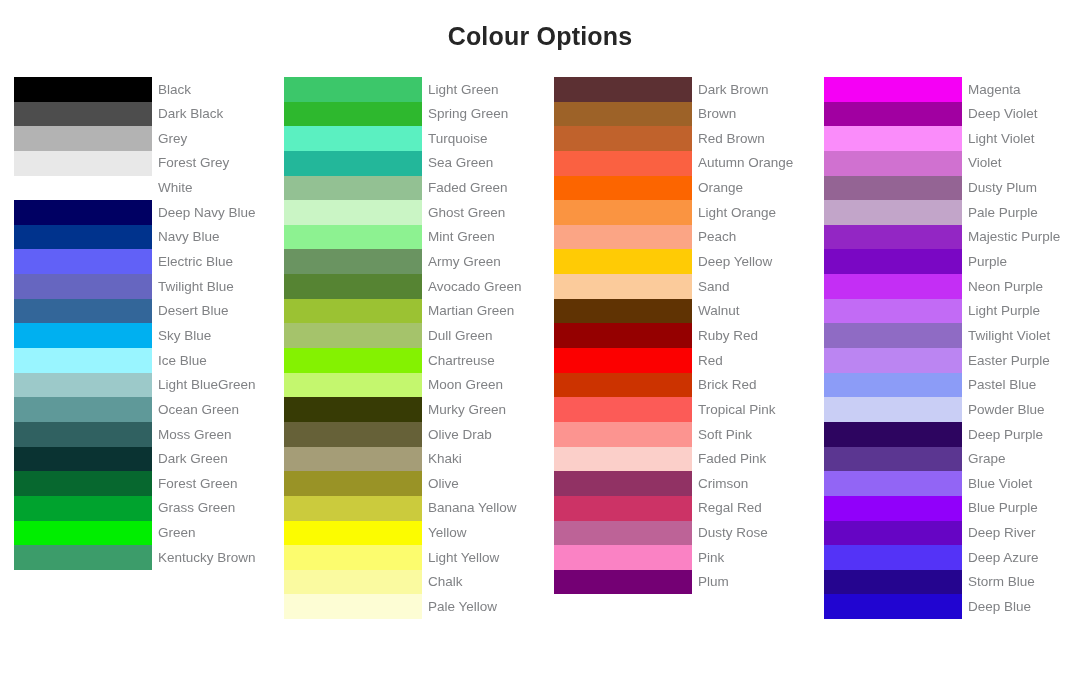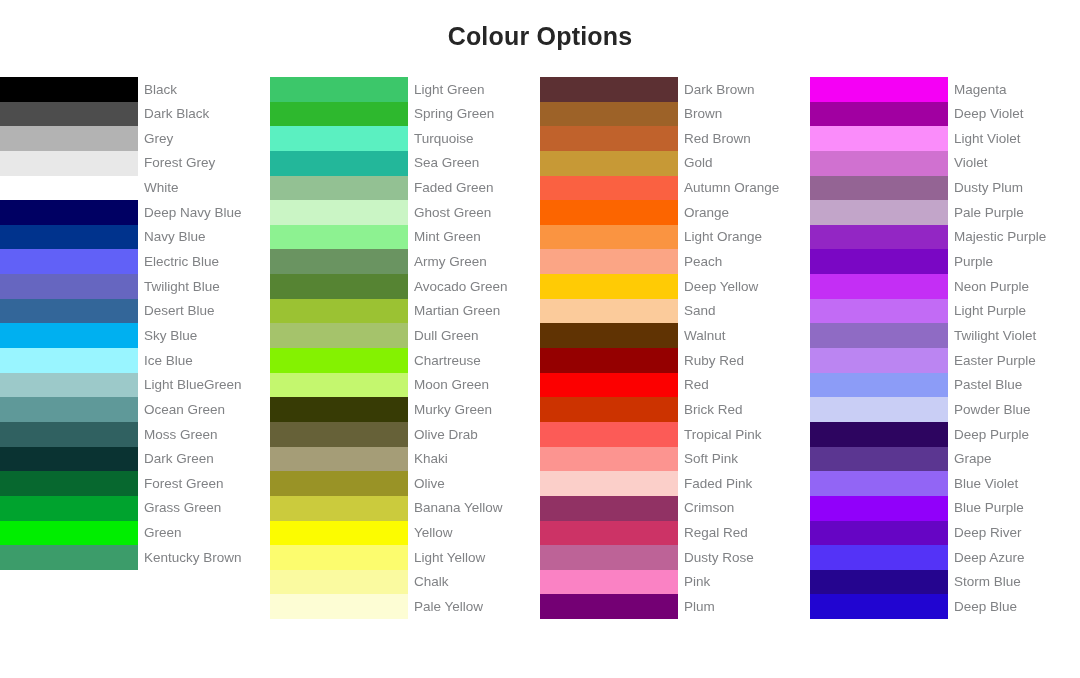--- a/index.html
+++ b/index.html
@@ -37,20 +37,21 @@
     top: 77px;
     left: 0;
     width: 1080px;
     display: flex;
     flex-direction: row;
   }
   .palette-column {
     width: 270px;
     display: flex;
     flex-direction: column;
+    padding-left: 14px;
     box-sizing: border-box;
   }
   .swatch-row {
     display: flex;
     flex-direction: row;
     align-items: stretch;
     height: 24.65px;
   }
   .swatch-chip {
     width: 138px;
@@ -255,24 +256,20 @@
         </div>
         <div class="swatch-row">
           <div class="swatch-chip" style="background-color: rgb(157, 98, 40);"></div>
           <div class="swatch-label">Brown</div>
         </div>
         <div class="swatch-row">
           <div class="swatch-chip" style="background-color: rgb(192, 98, 44);"></div>
           <div class="swatch-label">Red Brown</div>
         </div>
         <div class="swatch-row">
-          <div class="swatch-chip" style="background-color: rgb(199, 153, 54);"></div>
-          <div class="swatch-label">Gold</div>
-        </div>
-        <div class="swatch-row">
           <div class="swatch-chip" style="background-color: rgb(250, 97, 65);"></div>
           <div class="swatch-label">Autumn Orange</div>
         </div>
         <div class="swatch-row">
           <div class="swatch-chip" style="background-color: rgb(252, 101, 0);"></div>
           <div class="swatch-label">Orange</div>
         </div>
         <div class="swatch-row">
           <div class="swatch-chip" style="background-color: rgb(250, 148, 65);"></div>
           <div class="swatch-label">Light Orange</div>

